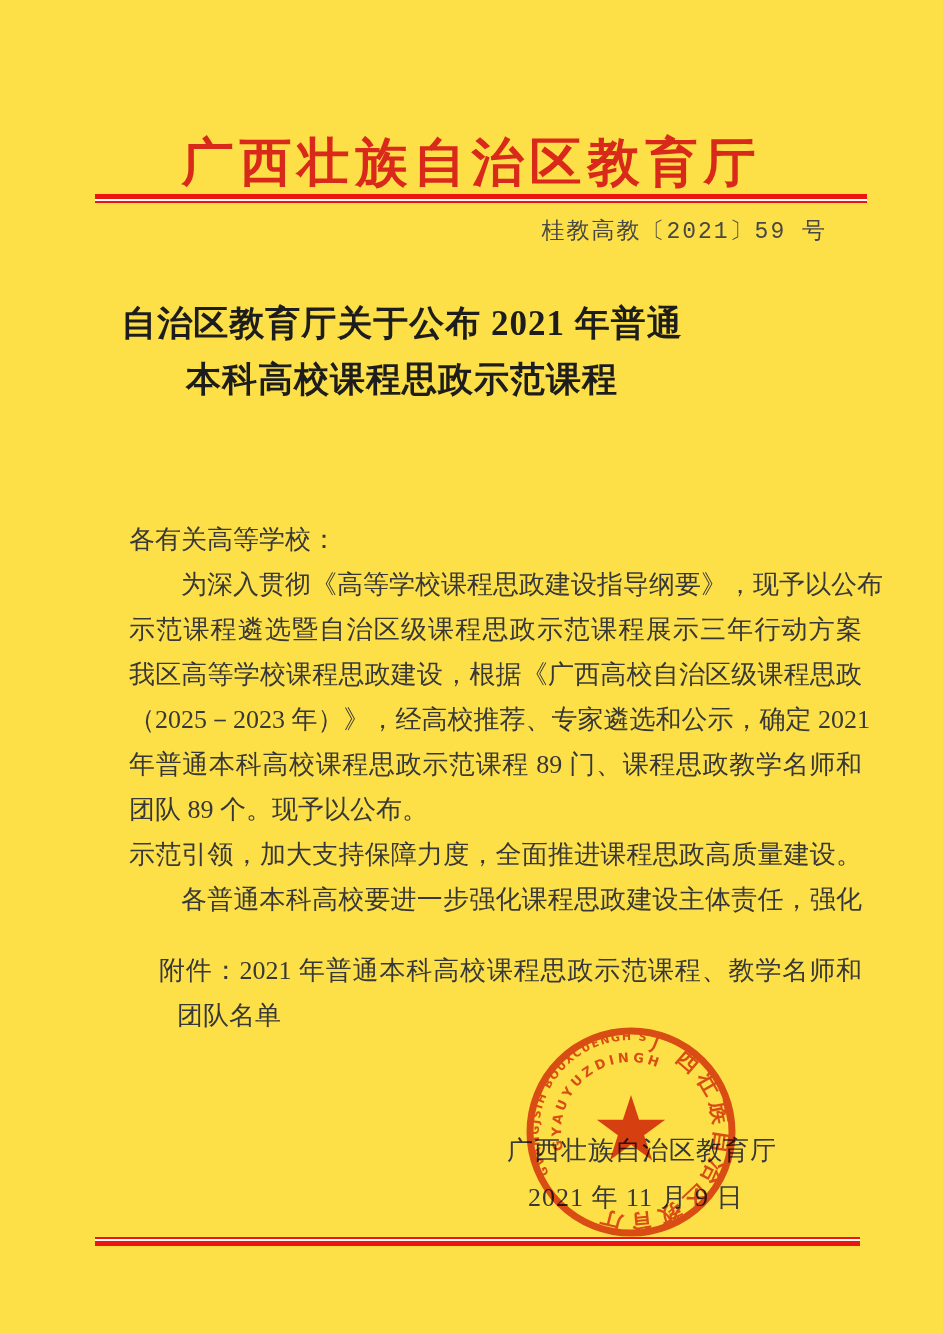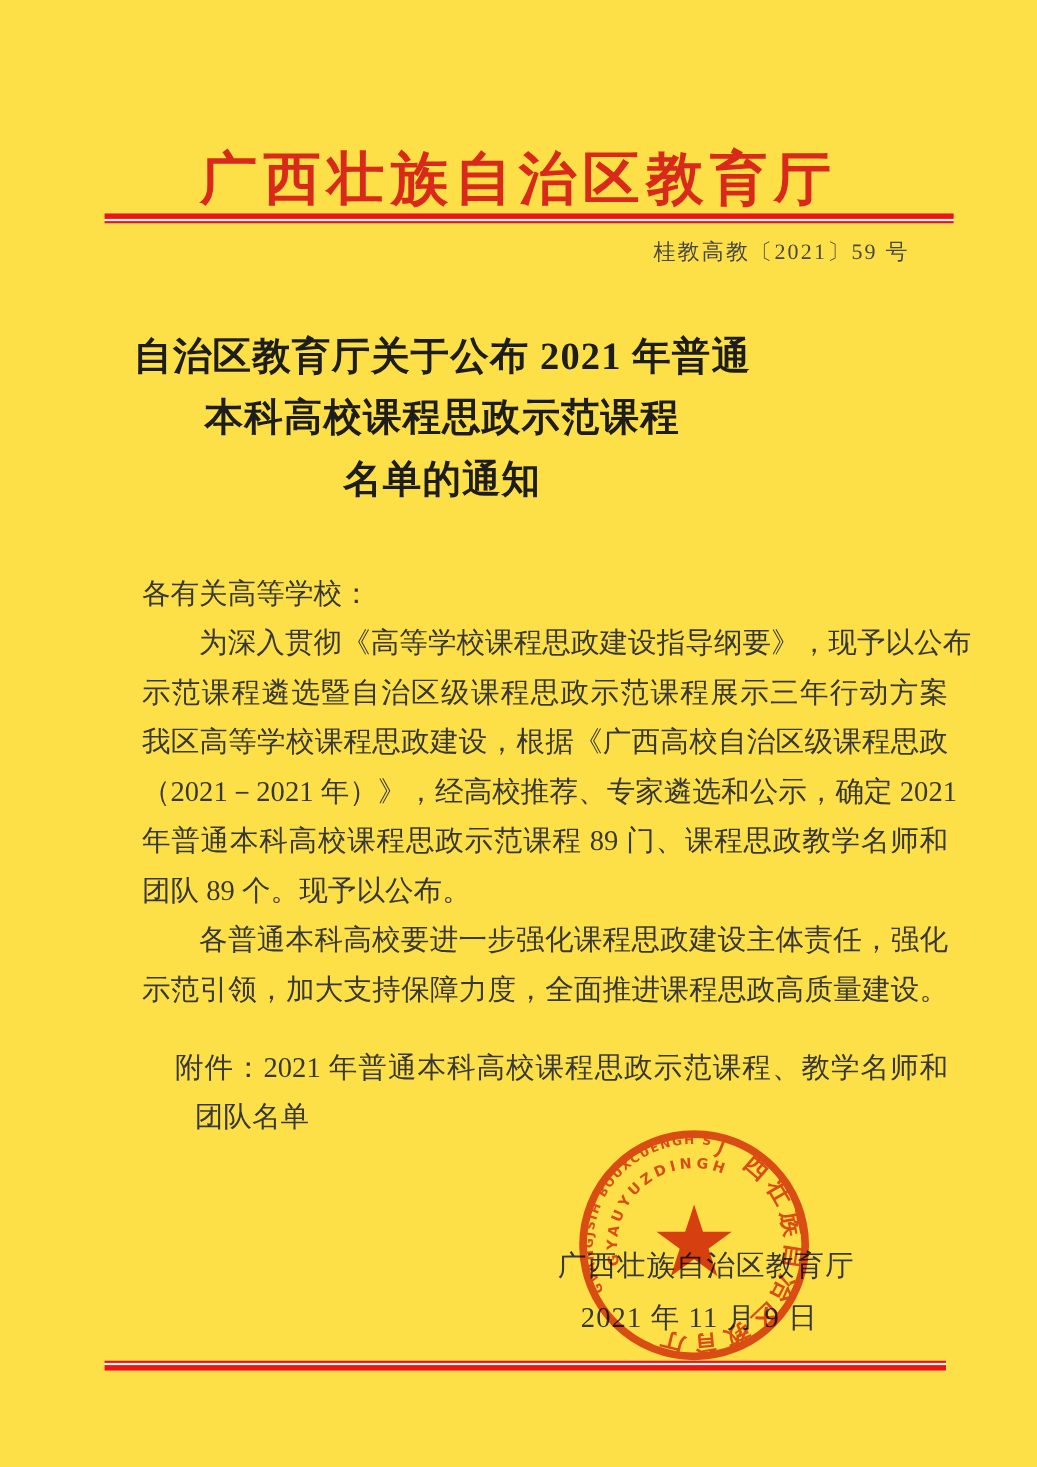--- a/index.html
+++ b/index.html
@@ -21,23 +21,24 @@
   }
   .header-rule {
     position: absolute; top: 194px; left: 95px; width: 772px;
     height: 2px;
     border-top: 5px solid #ee1511;
     border-bottom: 2px solid #ee1511;
     background: #ffffff;
   }
   .doc-number {
     position: absolute; top: 215px; right: 116px;
-    font-size: 20px; color: #474747;
+    font-size: 23px; color: #474747;
     letter-spacing: 2px;
     white-space: nowrap;
+    font-family: Liberation Mono, monospace;
   }
   .doc-title {
     position: absolute; top: 296px; left: 0; width: 804px;
     text-align: center;
     font-size: 35px; font-weight: bold; color: #1d1d1d;
     line-height: 56px;
     letter-spacing: 1px;
   }
   .body-block {
     position: absolute; top: 517px; left: 129px; width: 733px;
@@ -94,33 +95,32 @@
 
   <div class="agency-header">广西壮族自治区教育厅</div>
 
   <div class="header-rule"></div>
 
   <div class="doc-number">桂教高教〔2021〕59 号</div>
 
   <div class="doc-title">
     <div>自治区教育厅关于公布 2021 年普通</div>
     <div>本科高校课程思政示范课程</div>
-    <div>名单的通知</div>
   </div>
 
   <div class="body-block">
     <div class="line">各有关高等学校：</div>
     <div class="line jl ind">为深入贯彻《高等学校课程思政建设指导纲要》，现予以公布</div>
     <div class="line jl">示范课程遴选暨自治区级课程思政示范课程展示三年行动方案</div>
     <div class="line jl">我区高等学校课程思政建设，根据《广西高校自治区级课程思政</div>
-    <div class="line jl">（2021－2021 年）》，经高校推荐、专家遴选和公示，确定 2021</div>
+    <div class="line jl">（2025－2023 年）》，经高校推荐、专家遴选和公示，确定 2021</div>
     <div class="line jl">年普通本科高校课程思政示范课程 89 门、课程思政教学名师和</div>
     <div class="line">团队 89 个。现予以公布。</div>
+    <div class="line jl">示范引领，加大支持保障力度，全面推进课程思政高质量建设。</div>
     <div class="line jl ind">各普通本科高校要进一步强化课程思政建设主体责任，强化</div>
-    <div class="line jl">示范引领，加大支持保障力度，全面推进课程思政高质量建设。</div>
   </div>
 
   <div class="attachment-block">
     <div class="line jl att-l1">附件：2021 年普通本科高校课程思政示范课程、教学名师和</div>
     <div class="line att-l2">团队名单</div>
   </div>
 
   <div class="sig-agency">广西壮族自治区教育厅</div>
   <div class="sig-date">2021 年 11 月 9 日</div>
 

